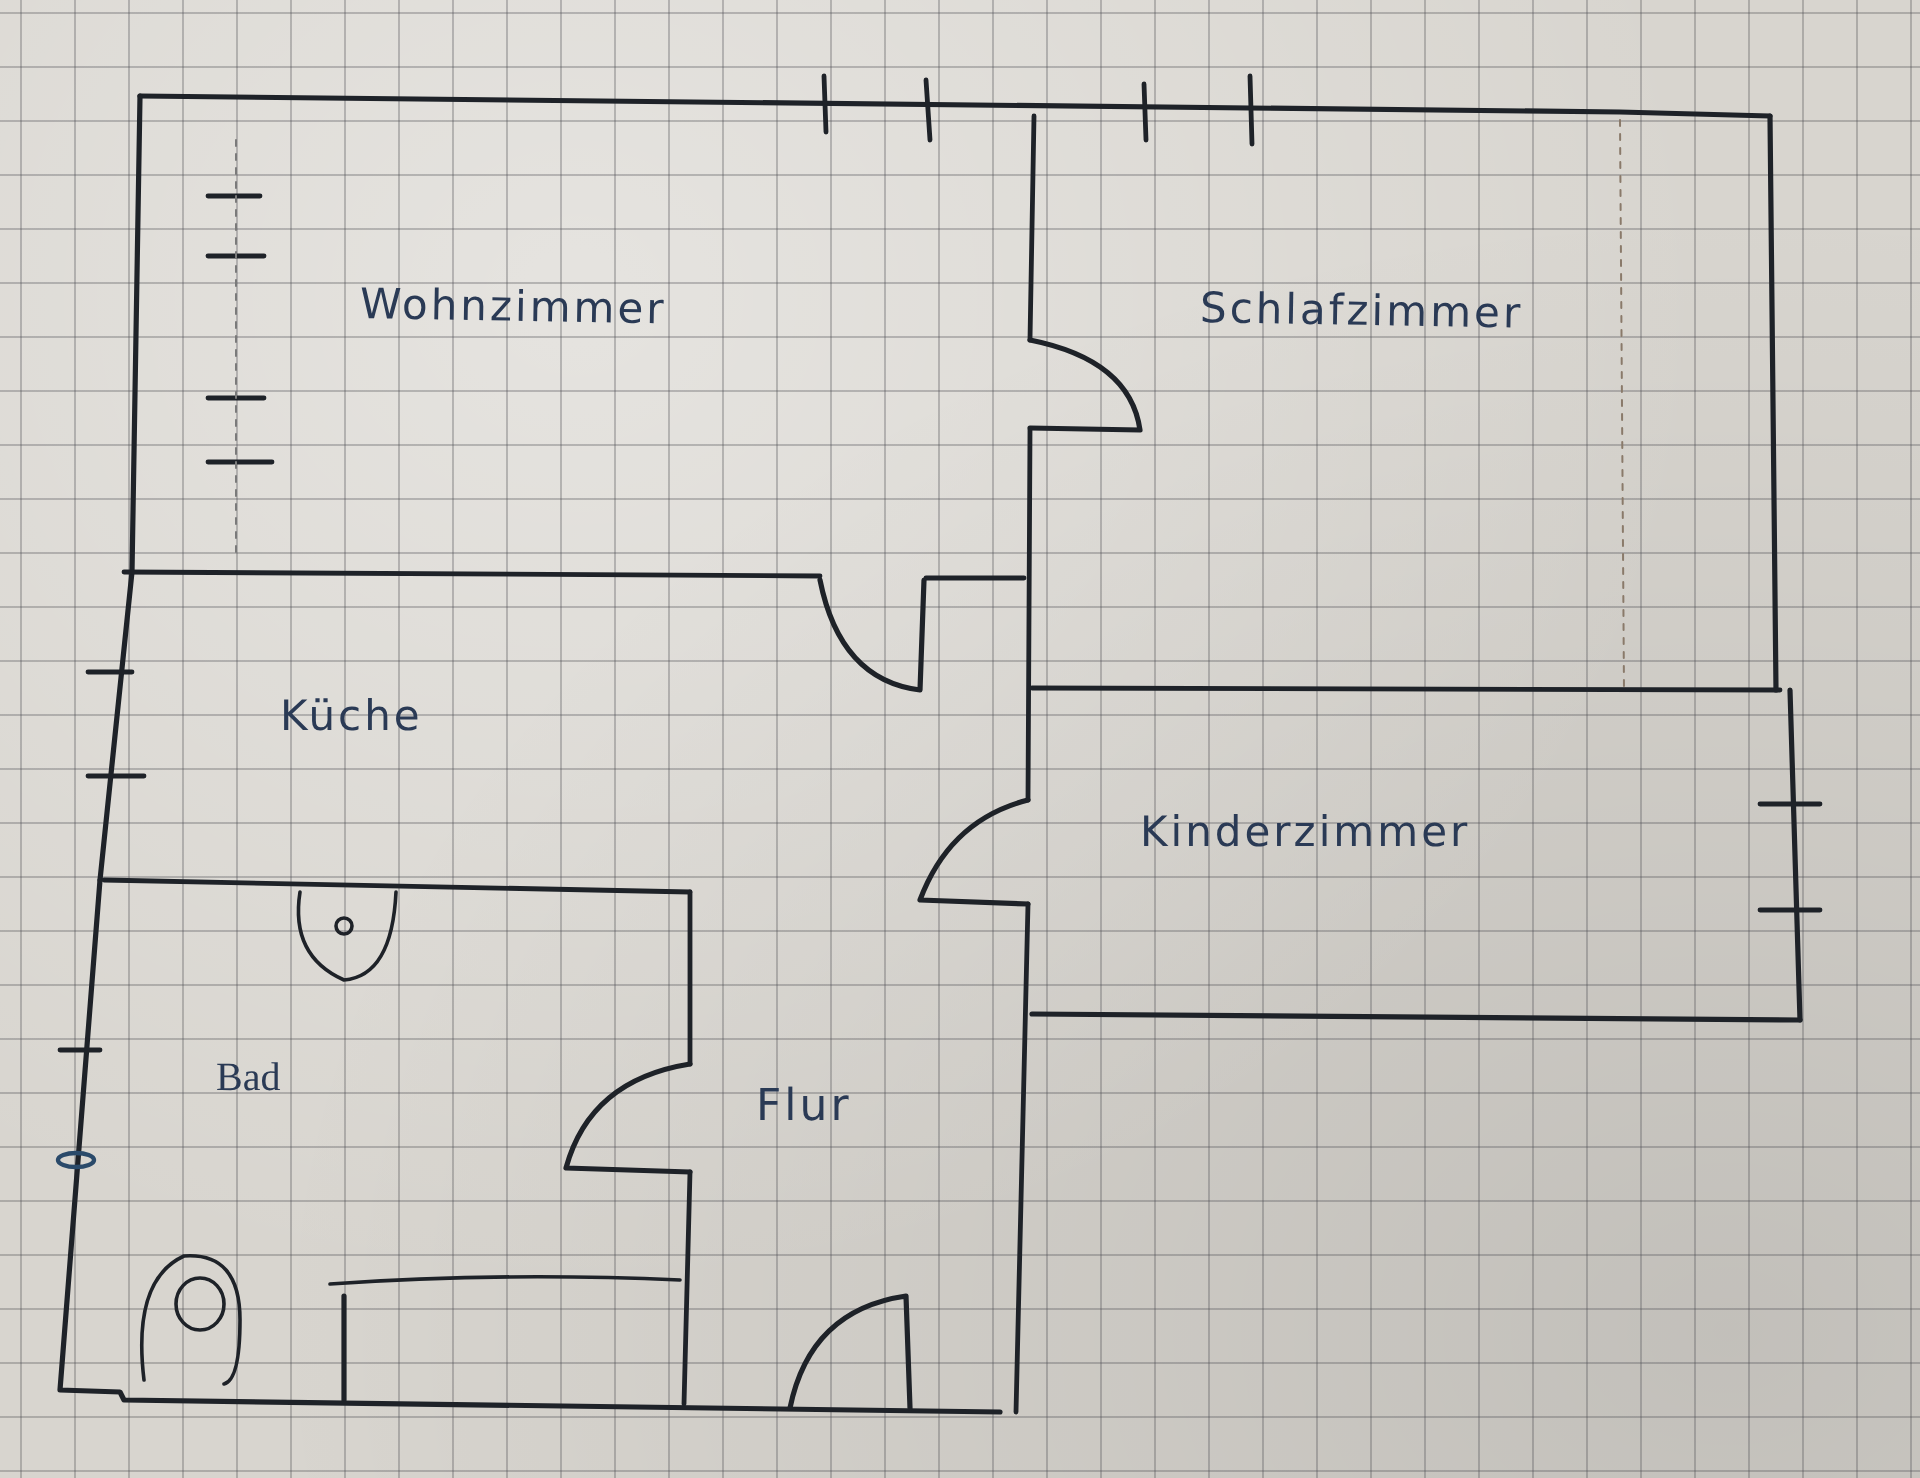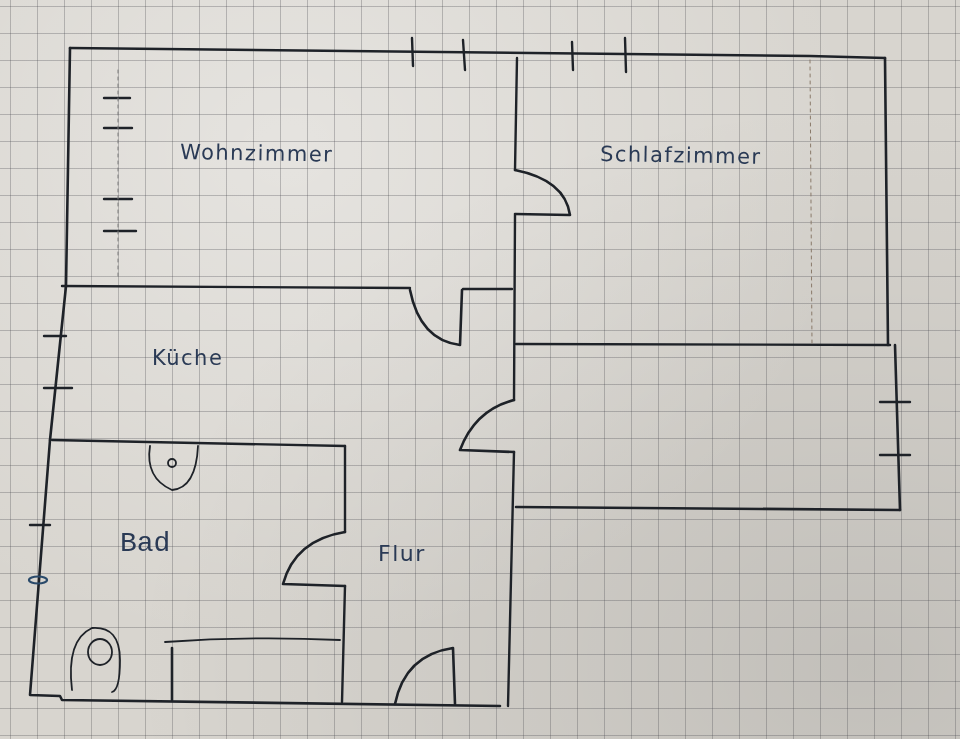--- a/index.html
+++ b/index.html
@@ -19,23 +19,23 @@
   .label {
     position: absolute;
     font-family: "DejaVu Sans", sans-serif;
     color: #2a3a55;
     letter-spacing: 1.5px;
     white-space: nowrap;
     transform-origin: left center;
   }
   .lbl-wohn { left: 180px; top: 140px; font-size: 21px; transform: rotate(1deg); }
   .lbl-schlaf { left: 600px; top: 142px; font-size: 21px; transform: rotate(1deg); }
-  .lbl-kueche { left: 140px; top: 346px; font-size: 21px; margin-left: 12px; }
+  .lbl-kueche { left: 140px; top: 346px; font-size: 21px; }
   .lbl-kinder { left: 570px; top: 404px; font-size: 21px; }
-  .lbl-bad { left: 120px; top: 528px; font-size: 28px; letter-spacing: 0; font-family: Liberation Mono, monospace; }
+  .lbl-bad { left: 108px; top: 528px; font-size: 20px; letter-spacing: 0; font-family: Liberation Serif, serif; }
   .lbl-flur { left: 378px; top: 541px; font-size: 22px; }
 </style>
 </head>
 <body>
 
 <div class="sheet">
 
   <svg class="plan" width="960" height="739" viewBox="0 0 960 739" fill="none" stroke="#1e2228" stroke-linecap="round" stroke-linejoin="round">
 
     <g stroke-width="2.6">
@@ -103,15 +103,16 @@
       <path d="M165 642 Q250 636 340 640"></path>
       <path d="M172 648 L172 700" stroke-width="2.6"></path>
 
       <ellipse cx="38" cy="580" rx="9" ry="3.5" stroke="#2a4a6a" stroke-width="2.2"></ellipse>
     </g>
   </svg>
 
   <div class="label lbl-wohn">Wohnzimmer</div>
   <div class="label lbl-schlaf">Schlafzimmer</div>
   <div class="label lbl-kueche">Küche</div>
+  <div class="label lbl-kinder">Kinderzimmer</div>
   <div class="label lbl-bad">Bad</div>
   <div class="label lbl-flur">Flur</div>
 </div>
 
 </body></html>

